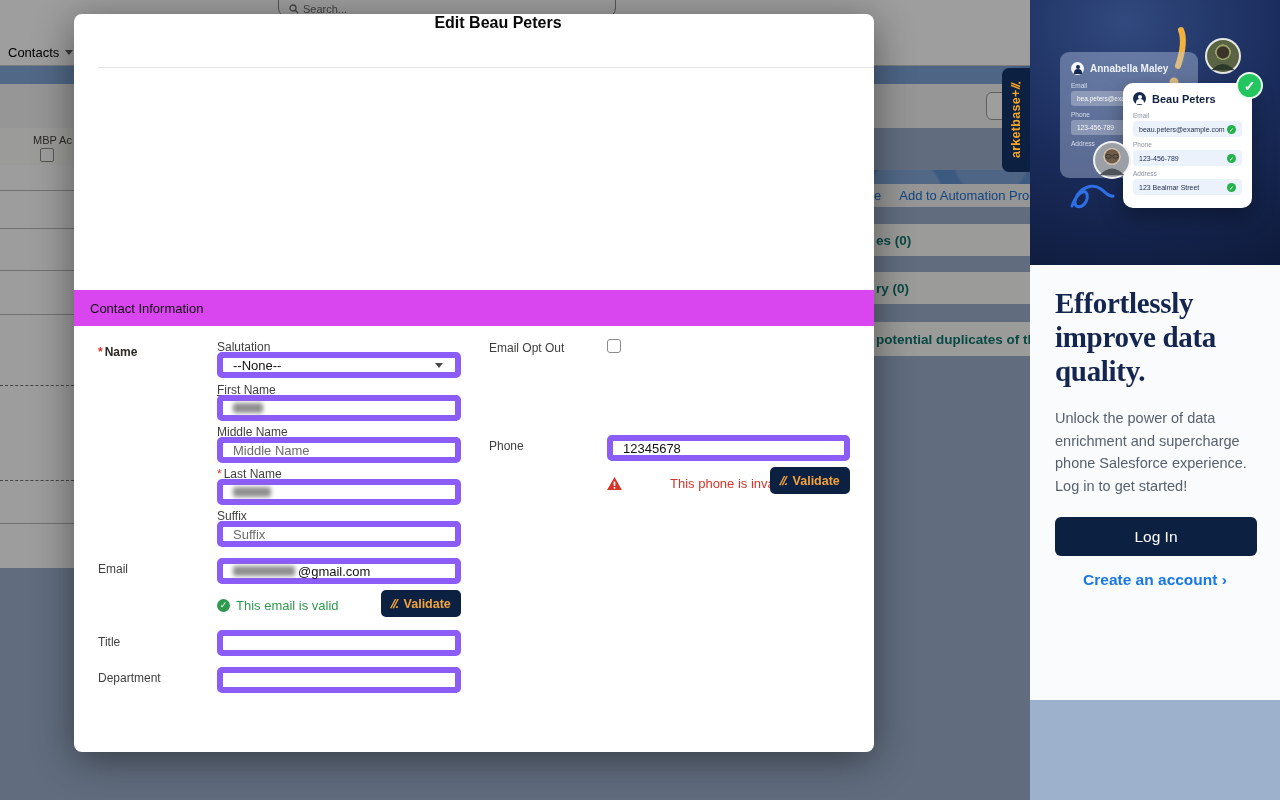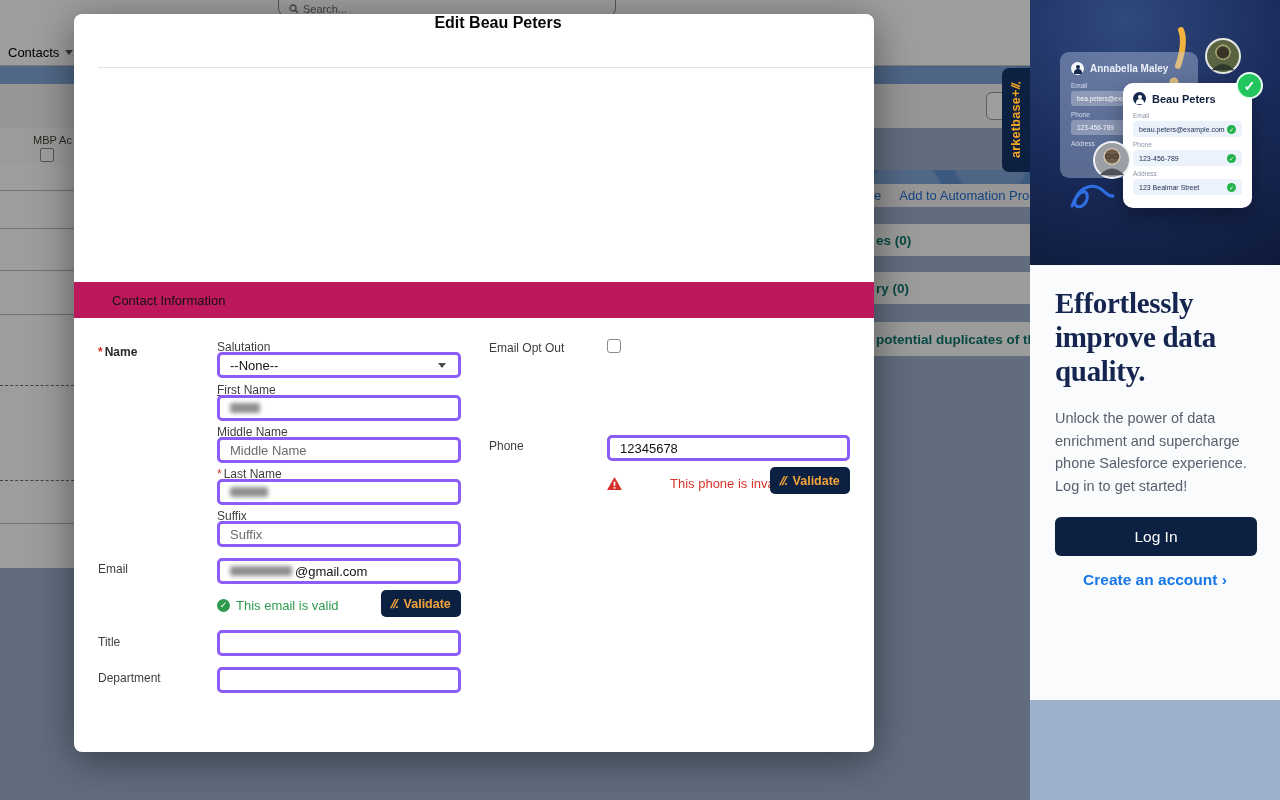--- a/index.html
+++ b/index.html
@@ -30,25 +30,25 @@
   .rlinks .sep { width:1px; height:16px; background:#b5b5b5; margin:0 10px 0 8px; }
   .rpanel { left:874px; width:156px; background:#fafaf9; }
   .rpanel b { font-size:13.5px; color:#0f766e; }
   
   #dim { position:absolute; left:0; top:0; width:1030px; height:800px; background:rgba(0,0,0,.38); z-index:2; }
 
   
   #modal { position:absolute; left:74px; top:14px; width:800px; height:738px; background:#fff; border-radius:8px; box-shadow:0 8px 40px rgba(0,0,0,.45); z-index:3; overflow:hidden; }
   .m-header { position:absolute; left:0; top:0; width:100%; height:54px; border-bottom:1px solid #e3e3e3; display:flex; align-items:flex-start; justify-content:center;margin-left:24px; }
   .m-title { font-size:16px; font-weight:700; color:#080707; }
-  .m-section { position:absolute; left:0; top:268px; width:100%; height:36px; background:#be185d; display:flex; align-items:center; padding-left:38px; font-size:13px; color:#121212; }
+  .m-section { position:absolute; left:0; top:276px; width:100%; height:36px; background:#d946ef; display:flex; align-items:center; padding-left:16px; font-size:13px; color:#121212; }
   .f-label { position:absolute; font-size:12px; color:#3e3e3c; white-space:nowrap; }
   .f-label.strong { font-weight:700; color:#2b2826; }
   .req { color:#d6342a; margin-right:2px; }
-  .f-input { position:absolute; height:26px; background:#fff; border:3px solid #8b5cf6; border-radius:5px; display:flex; align-items:center; padding:0 10px; font-size:13px; color:#121212; }
+  .f-input { position:absolute; height:26px; background:#fff; border:6px solid #8b5cf6; border-radius:5px; display:flex; align-items:center; padding:0 10px; font-size:13px; color:#121212; }
   .f-input input { border:none; outline:none; width:100%; font:inherit; color:#121212; background:transparent; }
   .f-input input::placeholder { color:#6b6b6b; opacity:1; }
   .redacted { display:inline-block; height:10px; background:#8f8f8f; border-radius:2px; filter:blur(2px); }
   .select-chev { position:absolute; right:12px; width:0; height:0; border-left:4.5px solid transparent; border-right:4.5px solid transparent; border-top:5.5px solid #4a4a4a; }
   .msg-row { position:absolute; display:flex; align-items:center; gap:6px; font-size:13px; }
   .msg-row.ok { color:#2e9a4e; }
   .msg-row.err { color:#d6342a;gap:48px; }
   .check-circle { display:inline-flex; width:13px; height:13px; border-radius:50%; background:#2e9a4e; color:#fff; font-size:9px; align-items:center; justify-content:center; line-height:1; }
   .validate-btn { position:absolute; width:80px; height:27px; background:#0c2142; border-radius:5px; display:flex; align-items:center; justify-content:center; gap:5px; color:#f2a33c; font-size:12.5px; font-weight:600; cursor:pointer; }
   .mb-logo { font-style:italic; font-weight:800; letter-spacing:-1px; transform:skewX(-8deg); }

